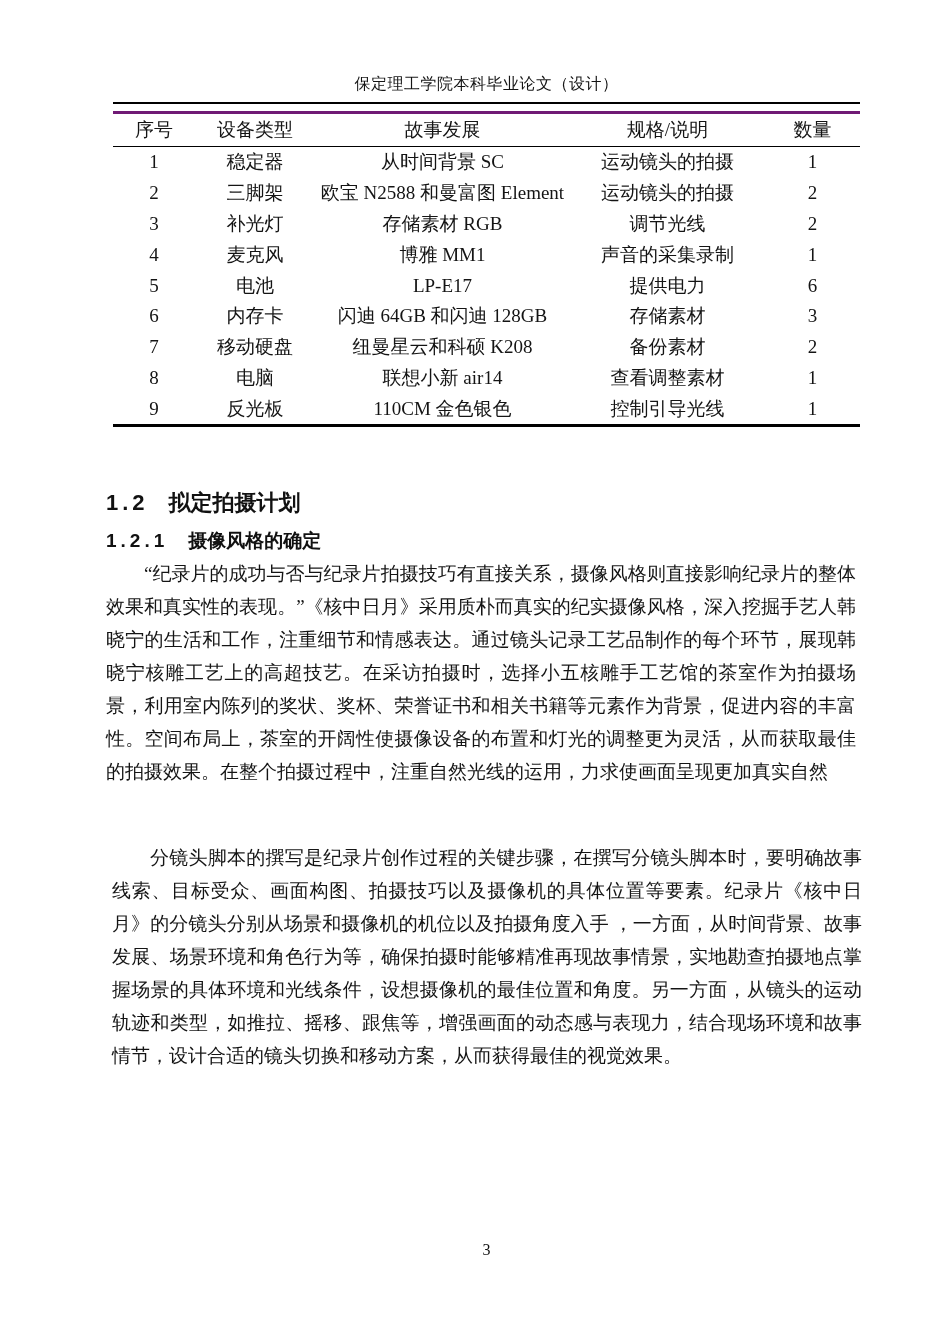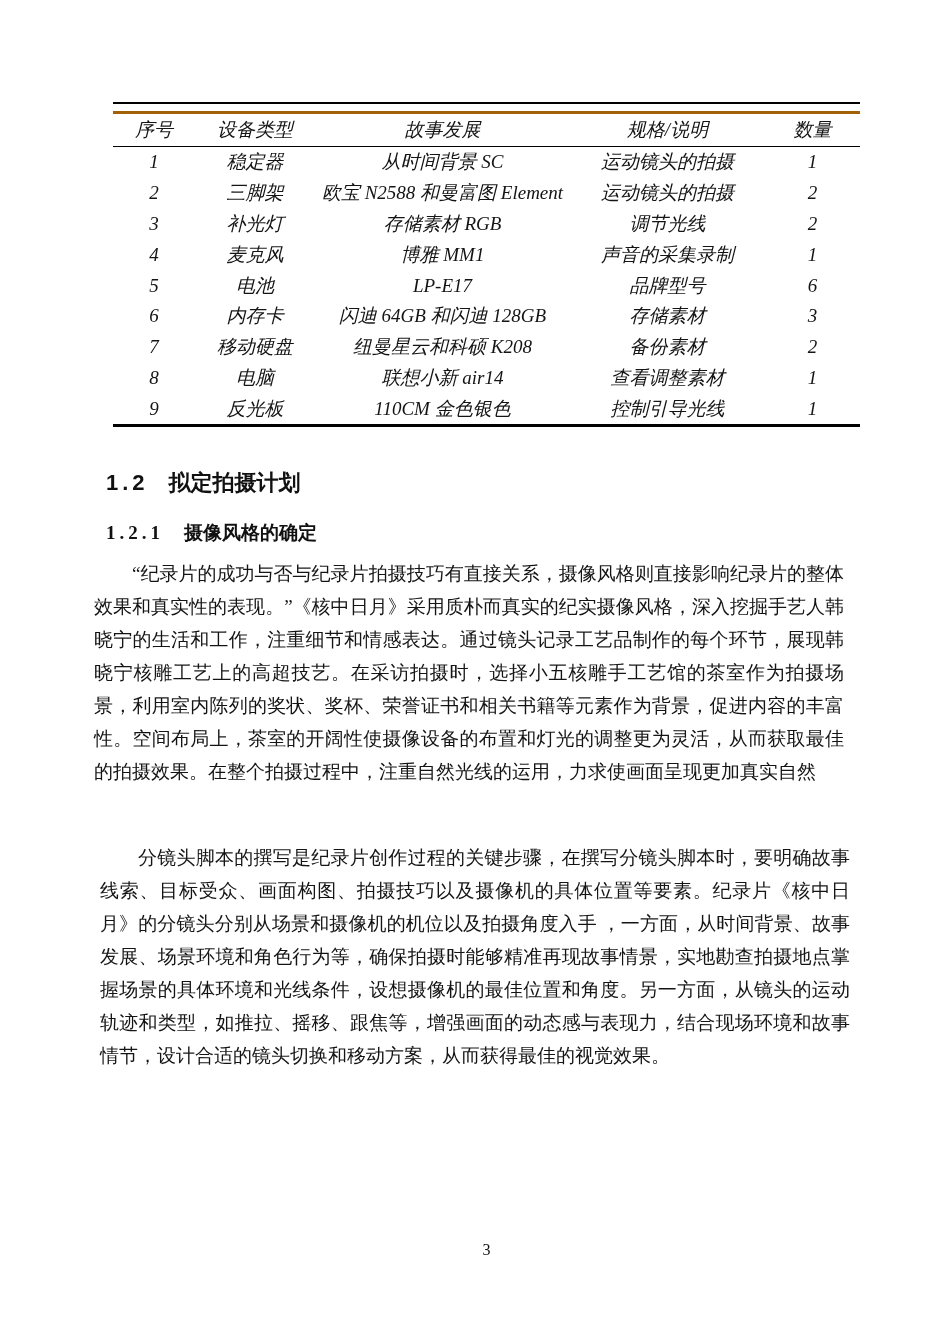--- a/index.html
+++ b/index.html
@@ -36,24 +36,23 @@
     background: #000;
   }
   
   table.equip {
     position: absolute;
     top: 111px;
     left: 113px;
     width: 747px;
     border-collapse: collapse;
     table-layout: fixed;
-    border-top: 3px solid #a16207;
+    border-top: 3px solid #701a75;
     border-bottom: 3px solid #000;
     font-size: 19px;
-    font-style: italic;
   }
   table.equip th {
     font-weight: normal;
     height: 32px;
     text-align: center;
     vertical-align: middle;
     border-bottom: 1.5px solid #000;
     padding: 0;
   }
   table.equip td {
@@ -64,40 +63,41 @@
     white-space: nowrap;
   }
   
   .sec-title {
     position: absolute;
     left: 106px;
     font-family: "Liberation Sans", "DejaVu Sans", sans-serif;
     font-weight: bold;
     color: #111;
     white-space: nowrap;
+    margin-top: 20px;
   }
   .sec-title .sec-num {
     letter-spacing: 4px;
     margin-right: 20px;
   }
   .lvl1 {
     top: 468px;
     font-size: 22px;
     line-height: 30px;
   }
   .lvl2 {
     font-size: 19px;
     line-height: 26px;
   }
-  .h121 { top: 520px; font-family: Liberation Serif, serif; }
+  .h121 { top: 508px; }
   .h122 { top: 804px; }
   
   .para {
     position: absolute;
-    left: 94px;
+    left: 106px;
     width: 750px;
     font-size: 19px;
     line-height: 33px;
     text-align: justify;
     text-indent: 2em;
     color: #141414;
   }
   .para1 { top: 557px; }
   .para2 { top: 841px; margin-left: 6px; }
   
@@ -109,20 +109,21 @@
     text-align: center;
     font-size: 16px;
     line-height: 20px;
   }
 </style>
 </head>
 <body>
 
 <div class="page">
 
+  <div class="header-title">保定理工学院本科毕业论文（设计）</div>
   <div class="header-rule"></div>
 
   <table class="equip">
     <colgroup>
       <col style="width:82px">
       <col style="width:120px">
       <col style="width:255px">
       <col style="width:195px">
       <col style="width:95px">
     </colgroup>
@@ -161,21 +162,21 @@
           <td>4</td>
           <td>麦克风</td>
           <td>博雅 MM1</td>
           <td>声音的采集录制</td>
           <td>1</td>
         </tr>
         <tr>
           <td>5</td>
           <td>电池</td>
           <td>LP-E17</td>
-          <td>品牌型号</td>
+          <td>提供电力</td>
           <td>6</td>
         </tr>
         <tr>
           <td>6</td>
           <td>内存卡</td>
           <td>闪迪 64GB 和闪迪 128GB</td>
           <td>存储素材</td>
           <td>3</td>
         </tr>
         <tr>

